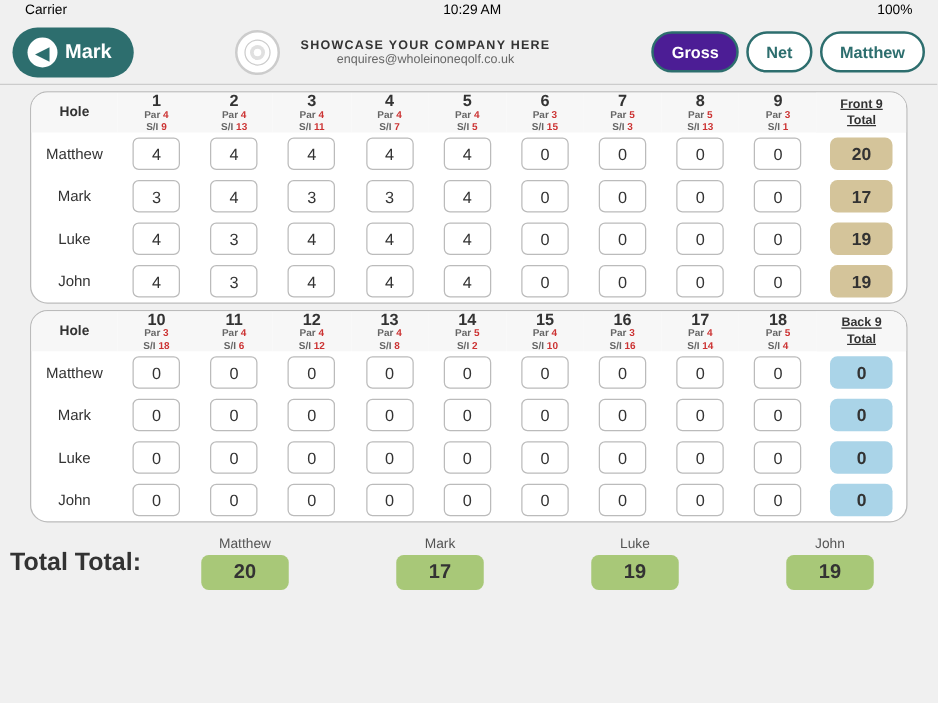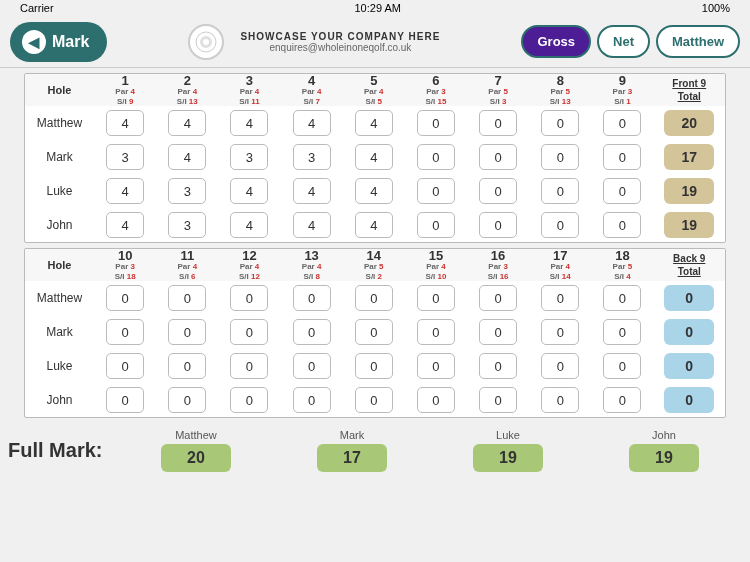--- a/index.html
+++ b/index.html
@@ -95,21 +95,21 @@
     }
     .score-btn.inactive {
       background: white;
       color: #2d6e6e;
     }
 
     
     .scorecard-section {
       background: white;
       border: 1px solid #bbb;
-      border-radius: 2px;
+      border-radius: 14px;
       margin: 5px 24px;
       overflow: hidden;
     }
 
     .score-table {
       width: 100%;
       border-collapse: collapse;
     }
 
     .score-table th, .score-table td {
@@ -487,20 +487,20 @@
           <td><div class="score-input">0</div></td>
           <td><div class="score-input">0</div></td>
           <td><div class="score-input">0</div></td>
           <td style="text-align: center;"><div class="total-score total-blue">0</div></td>
         </tr>
       </tbody>
   </table>
 </div>
 
 <div class="bottom-section">
-  <div class="full-total-label">Full Mark:</div>
+  <div class="full-total-label">Total Total:</div>
   <div class="player-total-group" id="full-total-players">
   <div class="player-total-col"><div class="player-total-name">Matthew</div><div class="player-total-box">20</div></div>
       <div class="player-total-col"><div class="player-total-name">Mark</div><div class="player-total-box">17</div></div>
       <div class="player-total-col"><div class="player-total-name">Luke</div><div class="player-total-box">19</div></div>
       <div class="player-total-col"><div class="player-total-name">John</div><div class="player-total-box">19</div></div>
     </div>
 </div>
 
 </body></html>

